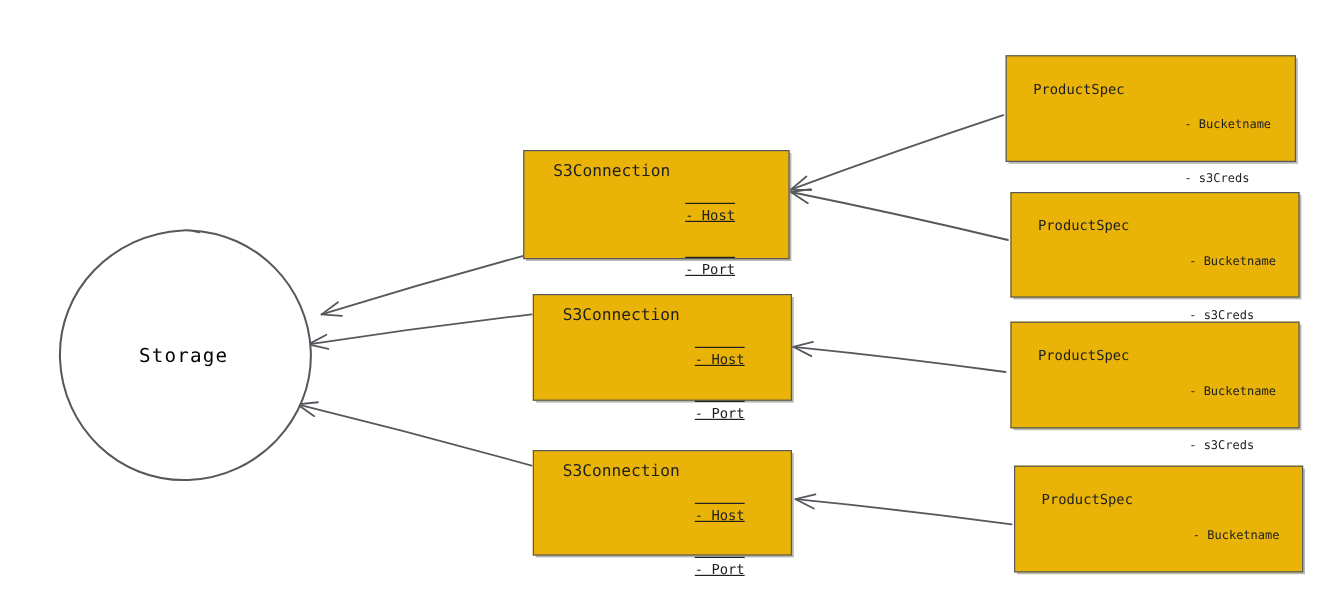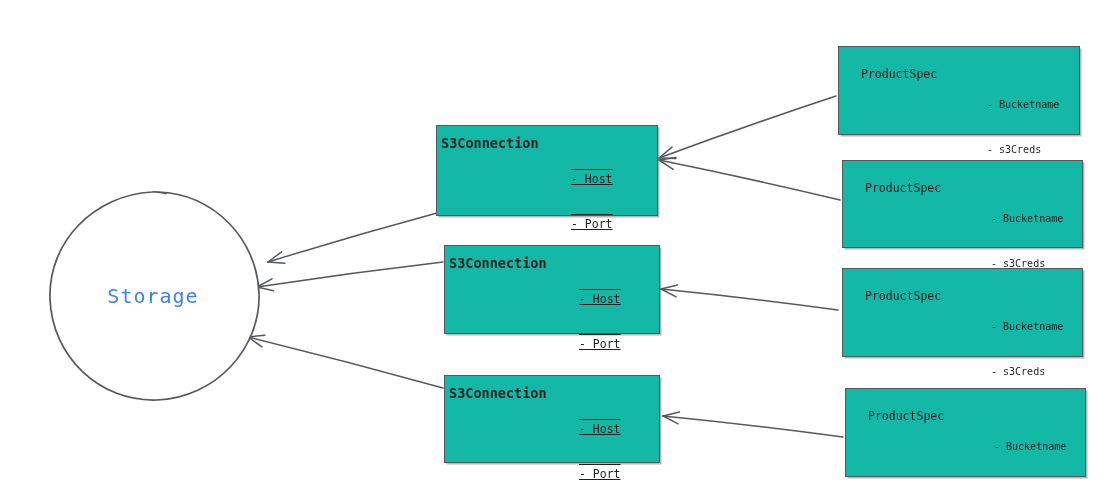--- a/index.html
+++ b/index.html
@@ -19,62 +19,61 @@
     position: absolute;
     left: 0;
     top: 0;
     width: 1119px;
     height: 493px;
     pointer-events: none;
   }
   .node-box {
     position: absolute;
     box-sizing: border-box;
-    background: #14b8a6;
+    background: #eab308;
     border: 1.6px solid #55585c;
     box-shadow: 2px 2px 0 -0.5px rgba(120,124,128,0.55);
   }
   .node-title {
     position: absolute;
     color: #1d1f21;
     white-space: pre;
   }
   .node-attrs {
     position: absolute;
     color: #1d1f21;
     white-space: pre;
     line-height: 15px;
   }
   .attr-row { white-space: pre; }
   .s3-box .node-title {
-    left: 4px;
+    left: 24px;
     top: 9px;
     font-size: 13.5px;
-    font-weight: bold;
   }
   .s3-box .node-attrs {
     left: 134px;
     top: 16px;
     font-size: 11.5px;
     text-decoration: underline;
   }
   .ps-box .node-title {
     left: 22px;
     top: 20px;
     font-size: 11.5px;
   }
   .ps-box .node-attrs {
     left: 148px;
     top: 20px;
     font-size: 10px;
   }
   .circle-label {
     position: absolute;
-    color: #3b82f6;
-    font-size: 20px;
+    color: #000000;
+    font-size: 16px;
     letter-spacing: 1px;
     white-space: pre;
     transform: translate(-50%, -50%);
   }
 </style>
 </head>
 <body>
 
 <div id="canvas">
 

